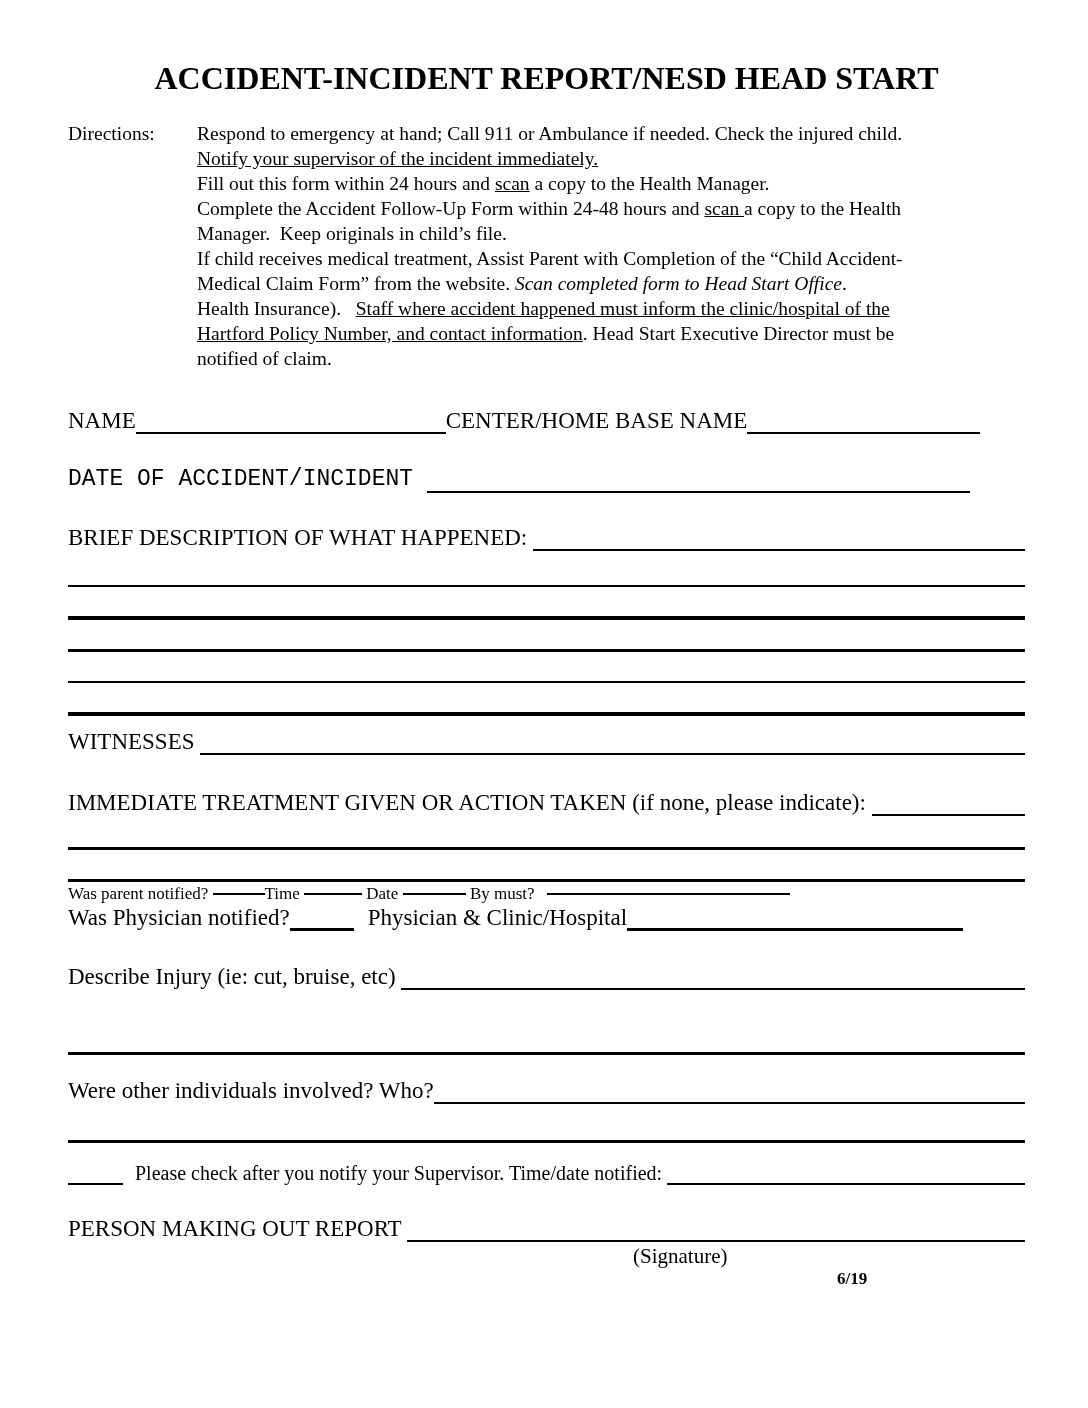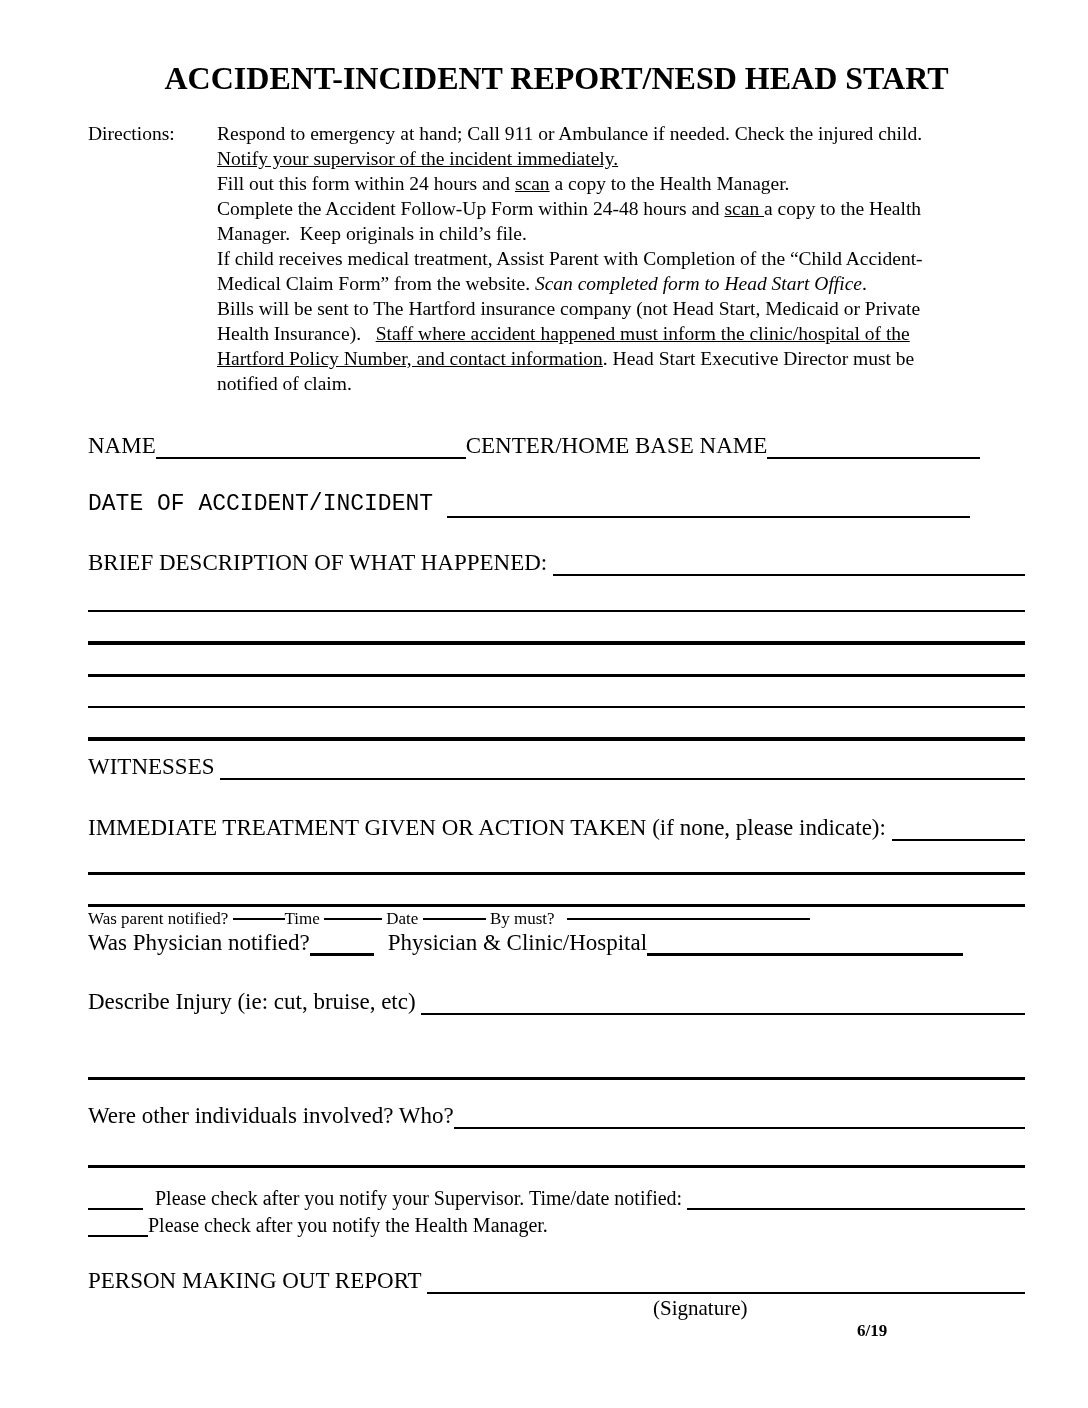--- a/index.html
+++ b/index.html
@@ -1,18 +1,18 @@
 <!DOCTYPE html>
 <html><head>
 <meta charset="utf-8">
 <style>
   html,body{margin:0;padding:0;background:#ffffff;}
   body{width:1088px;height:1408px;overflow:hidden;color:#000;
        font-family:"Liberation Serif", serif;}
-  .page{box-sizing:border-box;width:1088px;height:1408px;padding:36px 63px 0 88px;}
+  .page{box-sizing:border-box;width:1088px;height:1408px;padding:36px 63px 0 68px;}
 
   .title{text-align:center;font-size:32px;font-weight:bold;margin:24px 0 0 0;
          font-family:"Liberation Serif", serif;}
 
   .directions{display:flex;margin-top:24px;font-size:19.5px;line-height:25px;}
   .dir-label{flex:0 0 129px;font-size:19.5px;}
   .dir-lines{flex:1;}
   .dir-line{white-space:nowrap;}
   .b{font-weight:normal}
   .u{text-decoration:underline}
@@ -43,21 +43,20 @@
   <div class="directions">
     <div class="dir-label">Directions:</div>
     <div class="dir-lines">
       <div class="dir-line"><span class="b">Respond to emergency at hand; Call 911 or Ambulance if needed. Check the injured child.</span></div>
       <div class="dir-line"><span class="b u">Notify your supervisor of the incident immediately.</span></div>
       <div class="dir-line"><span>Fill out </span><span class="b">this form within 24 hours</span><span> and </span><span class="b u">scan</span><span> a copy to the </span><span class="b">Health Manager.</span></div>
       <div class="dir-line"><span>Complete the </span><span class="b">Accident Follow-Up Form within 24-48 hours</span><span> and </span><span class="b u">scan </span><span>a copy to the </span><span class="b">Health</span></div>
       <div class="dir-line"><span class="b">Manager.</span><span>&nbsp; Keep originals in child’s file.</span></div>
       <div class="dir-line"><span class="b">If child receives medical treatment, Assist Parent with Completion of the “Child Accident-</span></div>
       <div class="dir-line"><span class="b">Medical Claim Form” from the website. </span><span class="b i">Scan completed form to Head Start Office</span><span class="b">.</span></div>
-      <div class="dir-line"><span class="b">Bills will be sent to The Hartford insurance company (not Head Start, Medicaid or Private</span></div>
       <div class="dir-line"><span class="b">Health Insurance).</span><span>&nbsp;&nbsp; </span><span class="b u">Staff where accident happened must inform the clinic/hospital of the</span></div>
       <div class="dir-line"><span class="b u">Hartford Policy Number, and contact information</span><span class="b">.</span><span> Head Start Executive Director must be</span></div>
       <div class="dir-line"><span>notified of claim.</span></div>
     </div>
   </div>
 
   <div class="row" style="margin-top:36px;padding-right:45px;">
     <span class="lbl">NAME</span>
     <span class="fill" style="width:310px;"></span>
     <span class="lbl">CENTER/HOME BASE NAME</span>
@@ -126,24 +125,20 @@
   </div>
 
   <div class="blank t3" style="height:36px;"></div>
 
   <div class="row check-row" style="margin-top:18px;">
     <span class="fill" style="width:55px;"></span>
     <span class="lbl b" style="margin-left:12px;">Please check after you notify your Supervisor. Time/date notified: </span>
     <span class="fill grow"></span>
   </div>
 
-  <div class="row check-row" style="margin-top:3px;">
-    <span class="fill" style="width:60px;"></span>
-    <span class="lbl b">Please check after you notify the Health Manager.</span>
-  </div>
 
   <div class="row" style="margin-top:30px;">
     <span class="lbl">PERSON MAKING OUT REPORT </span>
     <span class="fill grow"></span>
   </div>
 
   <div class="sig-caption">(Signature)</div>
 
   <div class="version">6/19</div>
 

